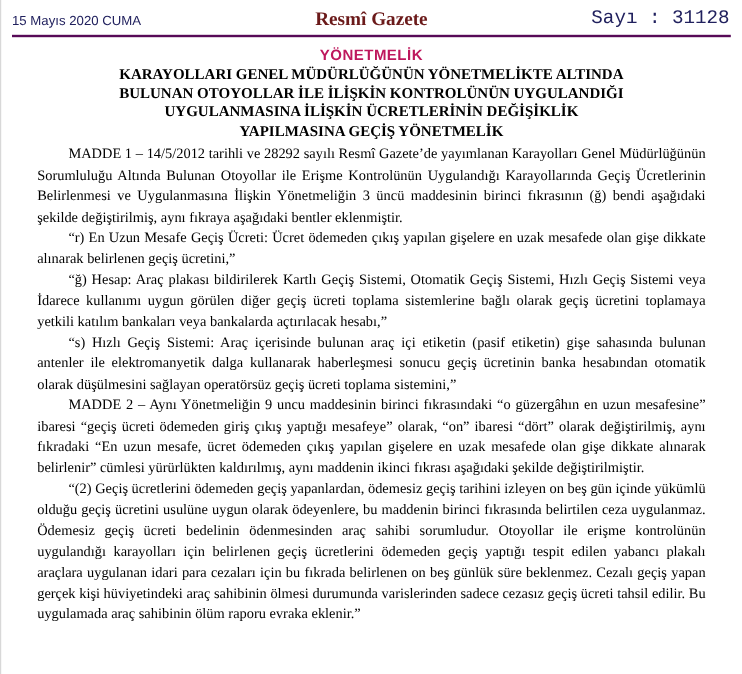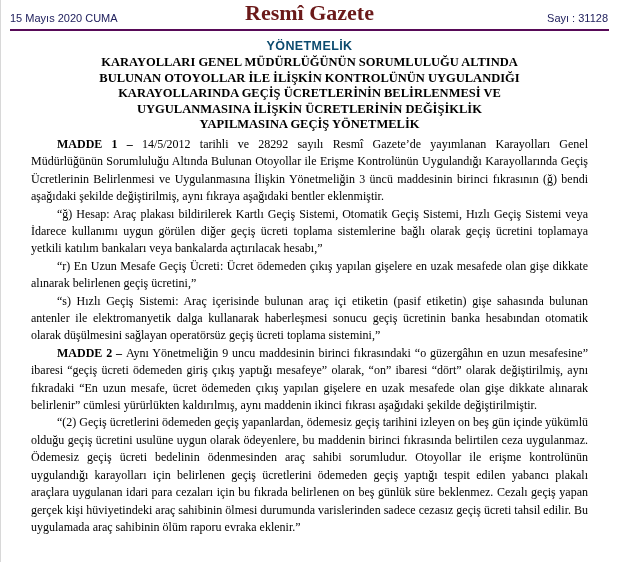--- a/index.html
+++ b/index.html
@@ -27,44 +27,44 @@
     font-size: 11px;
     color: #21215e;
   }
   .header .masthead {
     position: absolute;
     left: 0; right: 0;
     bottom: 0px;
     text-align: center;
     font-family: "Liberation Serif", serif;
     font-weight: bold;
-    font-size: 22px;
+    font-size: 16px;
     color: #6b1a1a;
   }
   .header .issue {
     position: absolute;
     right: 10px;
     bottom: 2px;
-    font-family: Liberation Sans, sans-serif;
-    font-size: 11px;
+    font-family: Liberation Mono, monospace;
+    font-size: 16px;
     color: #21215e;
   }
   .rule {
     margin: 3px 9px 0 9px;
     height: 2px;
     background: #570a57;
   }
   .section-heading {
     margin-top: 8px;
     text-align: center;
     font-family: "Liberation Sans", sans-serif;
     font-weight: bold;
     font-size: 12.5px;
     letter-spacing: 0.4px;
-    color: #0c4a6e;
+    color: #be185d;
   }
   .doc-body {
     padding: 0 30px;
     font-size: 12px;
     line-height: 17.4px;
   }
   .source-line {
     margin-top: 11px;
     margin-left: 22px;
     text-decoration: underline;
@@ -75,53 +75,52 @@
     margin-bottom: 3px;
     text-align: center;
     font-weight: bold;
     font-size: 12.5px;
     line-height: 15.6px;
   }
   .doc-body p {
     text-align: justify;
     text-indent: 26px;
   }
-  .doc-body p b { font-weight: bold; }
+  .doc-body p b { font-weight: normal; }
 </style>
 </head>
 <body>
 
 <div class="page">
 
   <div class="header">
     <span class="date">15 Mayıs 2020 CUMA</span>
     <span class="masthead">Resmî Gazete</span>
     <span class="issue">Sayı : 31128</span>
   </div>
 
   <div class="rule"></div>
 
   <div class="section-heading">YÖNETMELİK</div>
 
   <div class="doc-body">
 
 
     <div class="doc-title">
-      <div>KARAYOLLARI GENEL MÜDÜRLÜĞÜNÜN SORUMLULUĞU ALTINDA</div>
+      <div>KARAYOLLARI GENEL MÜDÜRLÜĞÜNÜN YÖNETMELİKTE ALTINDA</div>
       <div>BULUNAN OTOYOLLAR İLE İLİŞKİN KONTROLÜNÜN UYGULANDIĞI</div>
-      <div>KARAYOLLARINDA GEÇİŞ ÜCRETLERİNİN BELİRLENMESİ VE</div>
       <div>UYGULANMASINA İLİŞKİN ÜCRETLERİNİN DEĞİŞİKLİK</div>
       <div>YAPILMASINA GEÇİŞ YÖNETMELİK</div>
     </div>
 
     <p><b>MADDE 1 – </b><span>14/5/2012 tarihli ve 28292 sayılı Resmî Gazete’de yayımlanan Karayolları Genel Müdürlüğünün Sorumluluğu Altında Bulunan Otoyollar ile Erişme Kontrolünün Uygulandığı Karayollarında Geçiş Ücretlerinin Belirlenmesi ve Uygulanmasına İlişkin Yönetmeliğin 3 üncü maddesinin birinci fıkrasının (ğ) bendi aşağıdaki şekilde değiştirilmiş, aynı fıkraya aşağıdaki bentler eklenmiştir.</span></p>
 
+    <p><b></b><span>“r) En Uzun Mesafe Geçiş Ücreti: Ücret ödemeden çıkış yapılan gişelere en uzak mesafede olan gişe dikkate alınarak belirlenen geçiş ücretini,”</span></p>
+
     <p><b></b><span>“ğ) Hesap: Araç plakası bildirilerek Kartlı Geçiş Sistemi, Otomatik Geçiş Sistemi, Hızlı Geçiş Sistemi veya İdarece kullanımı uygun görülen diğer geçiş ücreti toplama sistemlerine bağlı olarak geçiş ücretini toplamaya yetkili katılım bankaları veya bankalarda açtırılacak hesabı,”</span></p>
-
-    <p><b></b><span>“r) En Uzun Mesafe Geçiş Ücreti: Ücret ödemeden çıkış yapılan gişelere en uzak mesafede olan gişe dikkate alınarak belirlenen geçiş ücretini,”</span></p>
 
     <p><b></b><span>“s) Hızlı Geçiş Sistemi: Araç içerisinde bulunan araç içi etiketin (pasif etiketin) gişe sahasında bulunan antenler ile elektromanyetik dalga kullanarak haberleşmesi sonucu geçiş ücretinin banka hesabından otomatik olarak düşülmesini sağlayan operatörsüz geçiş ücreti toplama sistemini,”</span></p>
 
     <p><b>MADDE 2 – </b><span>Aynı Yönetmeliğin 9 uncu maddesinin birinci fıkrasındaki “o güzergâhın en uzun mesafesine” ibaresi “geçiş ücreti ödemeden giriş çıkış yaptığı mesafeye” olarak, “on” ibaresi “dört” olarak değiştirilmiş, aynı fıkradaki “En uzun mesafe, ücret ödemeden çıkış yapılan gişelere en uzak mesafede olan gişe dikkate alınarak belirlenir” cümlesi yürürlükten kaldırılmış, aynı maddenin ikinci fıkrası aşağıdaki şekilde değiştirilmiştir.</span></p>
 
     <p><b></b><span>“(2) Geçiş ücretlerini ödemeden geçiş yapanlardan, ödemesiz geçiş tarihini izleyen on beş gün içinde yükümlü olduğu geçiş ücretini usulüne uygun olarak ödeyenlere, bu maddenin birinci fıkrasında belirtilen ceza uygulanmaz. Ödemesiz geçiş ücreti bedelinin ödenmesinden araç sahibi sorumludur. Otoyollar ile erişme kontrolünün uygulandığı karayolları için belirlenen geçiş ücretlerini ödemeden geçiş yaptığı tespit edilen yabancı plakalı araçlara uygulanan idari para cezaları için bu fıkrada belirlenen on beş günlük süre beklenmez. Cezalı geçiş yapan gerçek kişi hüviyetindeki araç sahibinin ölmesi durumunda varislerinden sadece cezasız geçiş ücreti tahsil edilir. Bu uygulamada araç sahibinin ölüm raporu evraka eklenir.”</span></p>
 
   </div>
 </div>
 

